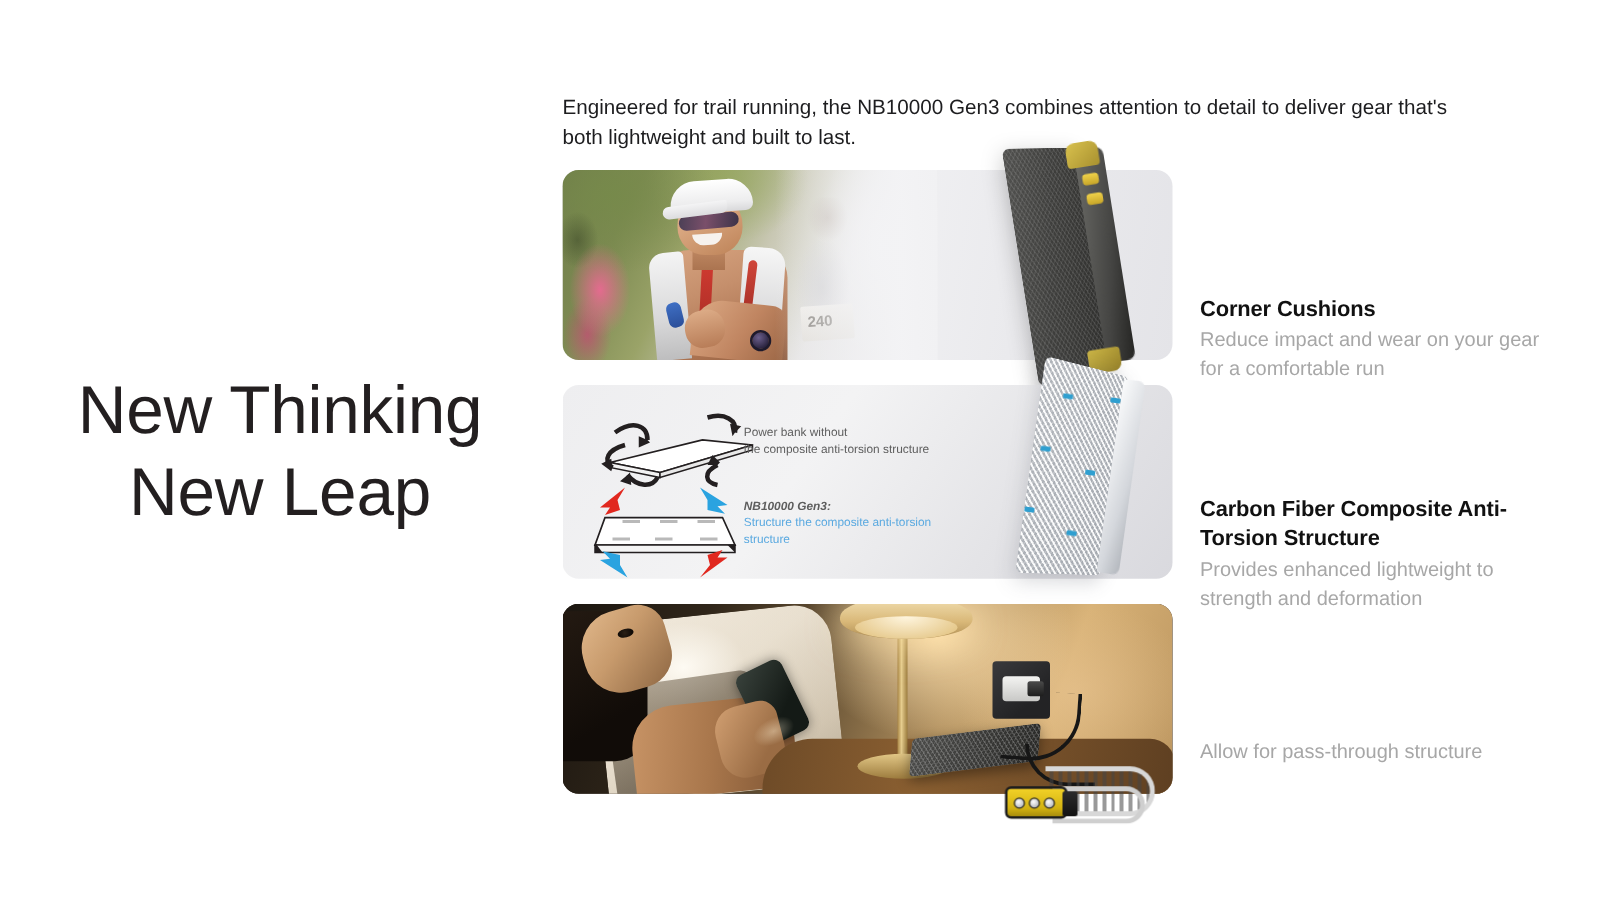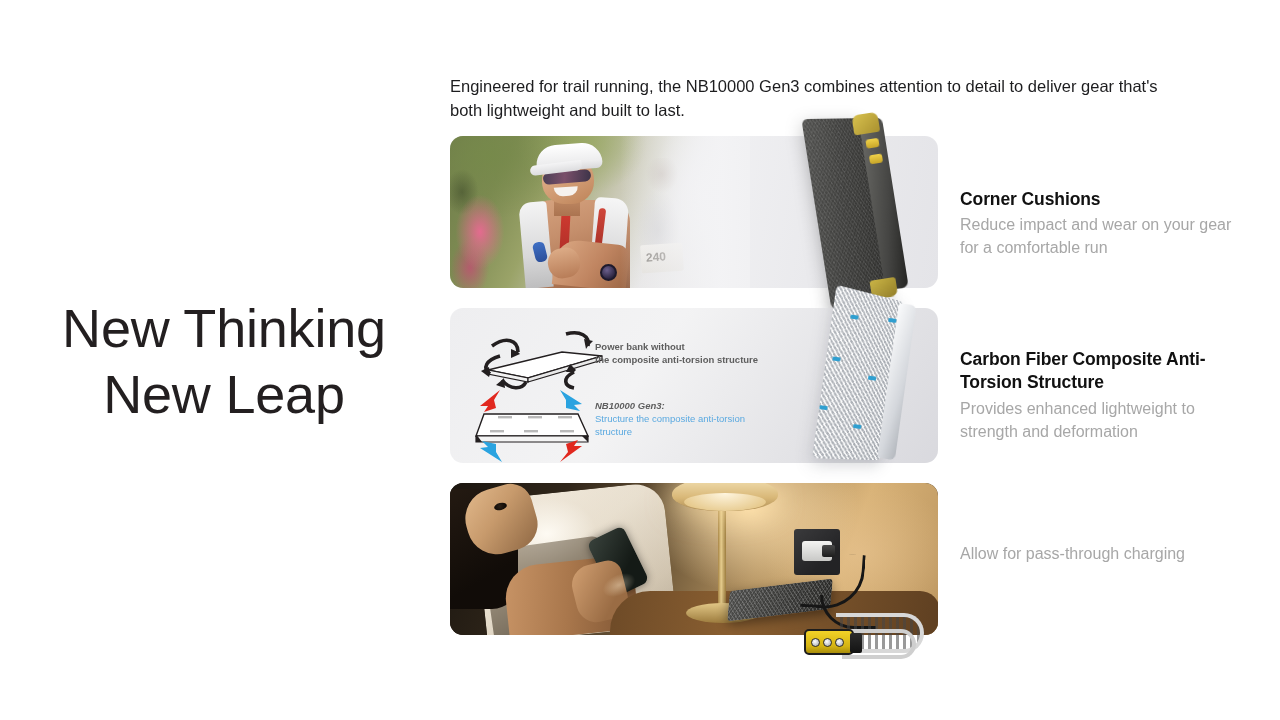--- a/index.html
+++ b/index.html
@@ -51,20 +51,21 @@
     left:0; top:0;
     width:488px; height:100%;
     border-radius:13px;
     overflow:hidden;
   }
 
   .ftext {
     position:absolute;
     left:510px;
     width:290px;
+    margin-top:48px;
   }
   .ftitle {
     color:#111111;
     font-size:17.5px;
     font-weight:700;
     line-height:1.34;
     letter-spacing:-0.1px;
   }
   .fdesc {
     color:#a7a7a7;
@@ -551,21 +552,21 @@
 
         <path d="M38 4 L18 20 L26 20 L22 26 L34 22 L32 14 Z" fill="#e1281f"></path>
 
         <path d="M98 4 L120 18 L112 19 L118 25 L104 22 L104 14 Z" fill="#2aa3e0"></path>
 
         <path d="M40 76 L18 62 L26 61 L20 55 L34 58 L34 66 Z" fill="#2aa3e0"></path>
 
         <path d="M98 76 L120 60 L112 60 L116 54 L104 58 L106 66 Z" fill="#e1281f"></path>
       </svg>
 
-      <div class="diag-txt" id="d-t1" style="white-space:pre-line;font-weight:bold;">Power bank without
+      <div class="diag-txt" id="d-t1" style="white-space:pre-line;">Power bank without
 the composite anti-torsion structure</div>
       <div class="diag-txt" id="d-t2a">NB10000 Gen3:</div>
       <div class="diag-txt" id="d-t2b" style="white-space:pre-line;">Structure the composite anti-torsion
 structure</div>
     </div>
     <div id="pb2">
       <div class="pb2-face"></div>
       <div class="pb2-side"></div>
       <div class="pb2-acc a1"></div>
         <div class="pb2-acc a2"></div>
@@ -612,15 +613,15 @@
       <div class="hl-strap"></div>
       <div class="hl-strap2"></div>
       <div class="hl-body"></div>
       <div class="hl-lens hl-l1"></div>
       <div class="hl-lens hl-l2"></div>
       <div class="hl-lens hl-l3"></div>
       <div class="hl-clip"></div>
     </div>
   </div>
   <div class="ftext" style="top:57px;">
-    <div class="fdesc">Allow for pass-through charging</div>
+    <div class="fdesc">Allow for pass-through structure</div>
   </div>
 </div>
 
 </body></html>

